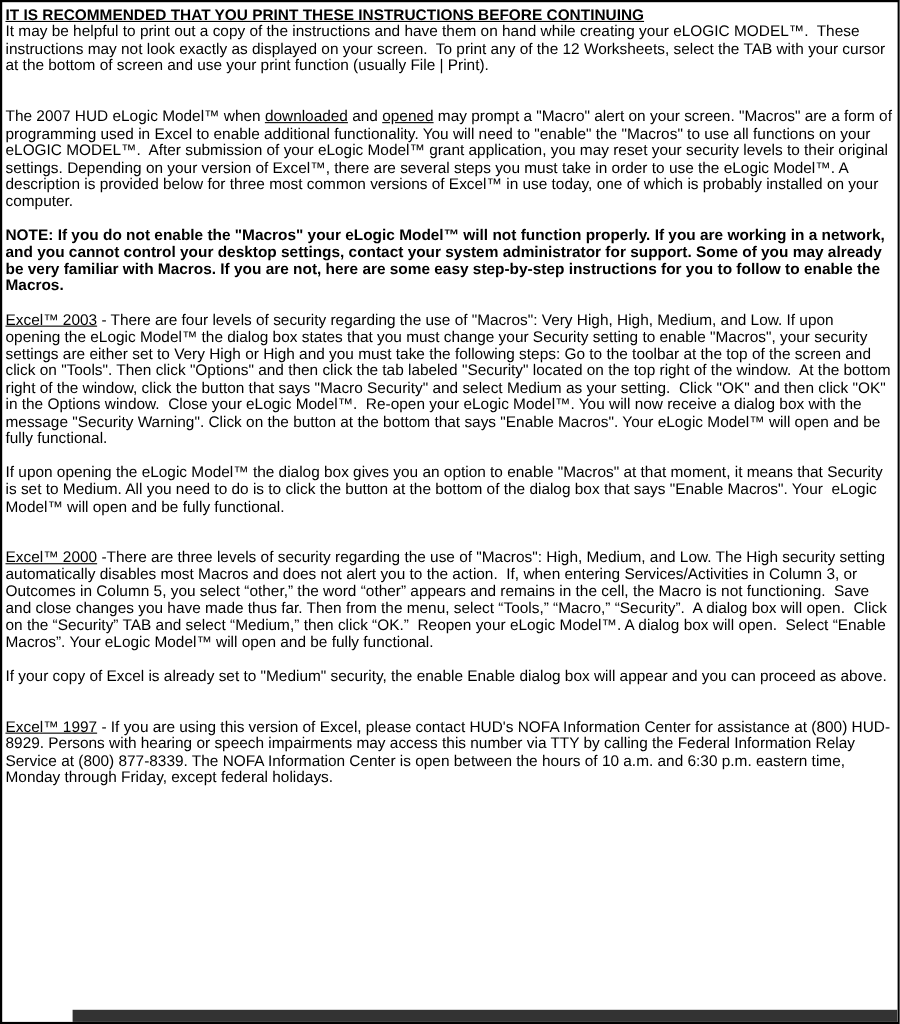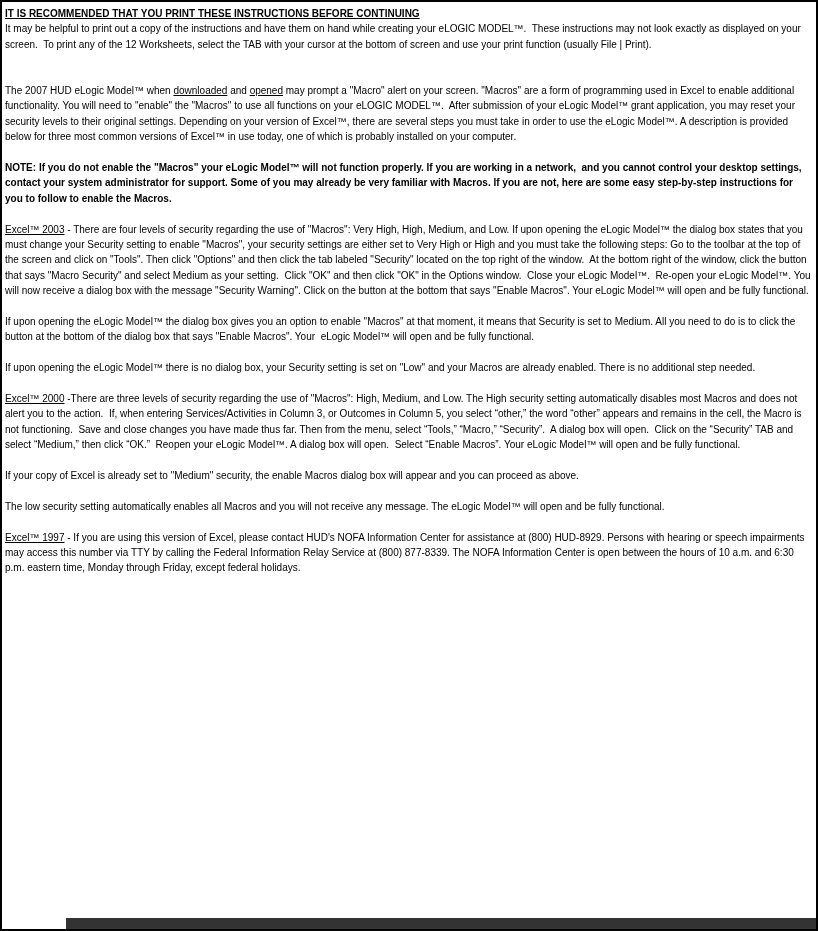--- a/index.html
+++ b/index.html
@@ -19,21 +19,21 @@
     color: #000000;
   }
   .doc-body {
     position: absolute;
     top: 4px;
     left: 3px;
     right: 5px;
   }
   .para {
     margin: 0;
-    font-size: 10px;
+    font-size: 14px;
     line-height: 15.4px;
     white-space: pre-wrap;
     word-wrap: break-word;
   }
   .para.blank {
     min-height: 15.4px;
   }
   .seg-bold { font-weight: bold; }
   .seg-underline { text-decoration: underline; }
   .bottom-bar {
@@ -55,24 +55,22 @@
       <p class="para blank"></p>
       <p class="para blank"></p>
       <p class="para"><span class="">The 2007 HUD eLogic Model™ when </span><span class="seg-underline">downloaded</span><span class=""> and </span><span class="seg-underline">opened</span><span class=""> may prompt a "Macro" alert on your screen. "Macros" are a form of programming used in Excel to enable additional functionality. You will need to "enable" the "Macros" to use all functions on your eLOGIC MODEL™.  After submission of your eLogic Model™ grant application, you may reset your security levels to their original settings. Depending on your version of Excel™, there are several steps you must take in order to use the eLogic Model™. A description is provided below for three most common versions of Excel™ in use today, one of which is probably installed on your computer.</span></p>
       <p class="para blank"></p>
       <p class="para"><span class="seg-bold ">NOTE: If you do not enable the "Macros" your eLogic Model™ will not function properly. If you are working in a network,  and you cannot control your desktop settings, contact your system administrator for support. Some of you may already be very familiar with Macros. If you are not, here are some easy step-by-step instructions for you to follow to enable the Macros.</span></p>
       <p class="para blank"></p>
       <p class="para"><span class="seg-underline">Excel™ 2003</span><span class=""> - There are four levels of security regarding the use of "Macros": Very High, High, Medium, and Low. If upon opening the eLogic Model™ the dialog box states that you must change your Security setting to enable "Macros", your security settings are either set to Very High or High and you must take the following steps: Go to the toolbar at the top of the screen and click on "Tools". Then click "Options" and then click the tab labeled "Security" located on the top right of the window.  At the bottom right of the window, click the button that says "Macro Security" and select Medium as your setting.  Click "OK" and then click "OK" in the Options window.  Close your eLogic Model™.  Re-open your eLogic Model™. You will now receive a dialog box with the message "Security Warning". Click on the button at the bottom that says "Enable Macros". Your eLogic Model™ will open and be fully functional.</span></p>
       <p class="para blank"></p>
       <p class="para"><span class="">If upon opening the eLogic Model™ the dialog box gives you an option to enable "Macros" at that moment, it means that Security is set to Medium. All you need to do is to click the button at the bottom of the dialog box that says "Enable Macros". Your  eLogic Model™ will open and be fully functional.</span></p>
       <p class="para blank"></p>
-      <p class="para"><span class="">If upon opening the eLogic Model™ there is no dialog box, your Security setting is set on "Low" and your Macros are already enabled. There is no additional step needed.</span></p>
       <p class="para blank"></p>
       <p class="para"><span class="seg-underline">Excel™ 2000</span><span class=""> -There are three levels of security regarding the use of "Macros": High, Medium, and Low. The High security setting automatically disables most Macros and does not alert you to the action.  If, when entering Services/Activities in Column 3, or Outcomes in Column 5, you select “other,” the word “other” appears and remains in the cell, the Macro is not functioning.  Save and close changes you have made thus far. Then from the menu, select “Tools,” “Macro,” “Security”.  A dialog box will open.  Click on the “Security” TAB and select “Medium,” then click “OK.”  Reopen your eLogic Model™. A dialog box will open.  Select “Enable Macros”. Your eLogic Model™ will open and be fully functional.</span></p>
       <p class="para blank"></p>
-      <p class="para"><span class="">If your copy of Excel is already set to "Medium" security, the enable Macros dialog box will appear and you can proceed as above.</span></p>
+      <p class="para"><span class="">If your copy of Excel is already set to "Medium" security, the enable Enable dialog box will appear and you can proceed as above.</span></p>
       <p class="para blank"></p>
-      <p class="para"><span class="">The low security setting automatically enables all Macros and you will not receive any message. The eLogic Model™ will open and be fully functional.</span></p>
       <p class="para blank"></p>
       <p class="para"><span class="seg-underline">Excel™ 1997</span><span class=""> - If you are using this version of Excel, please contact HUD's NOFA Information Center for assistance at (800) HUD-8929. Persons with hearing or speech impairments may access this number via TTY by calling the Federal Information Relay Service at (800) 877-8339. The NOFA Information Center is open between the hours of 10 a.m. and 6:30 p.m. eastern time, Monday through Friday, except federal holidays.</span></p>
     </div>
   <div class="bottom-bar"></div>
 </div>
 
 </body></html>

